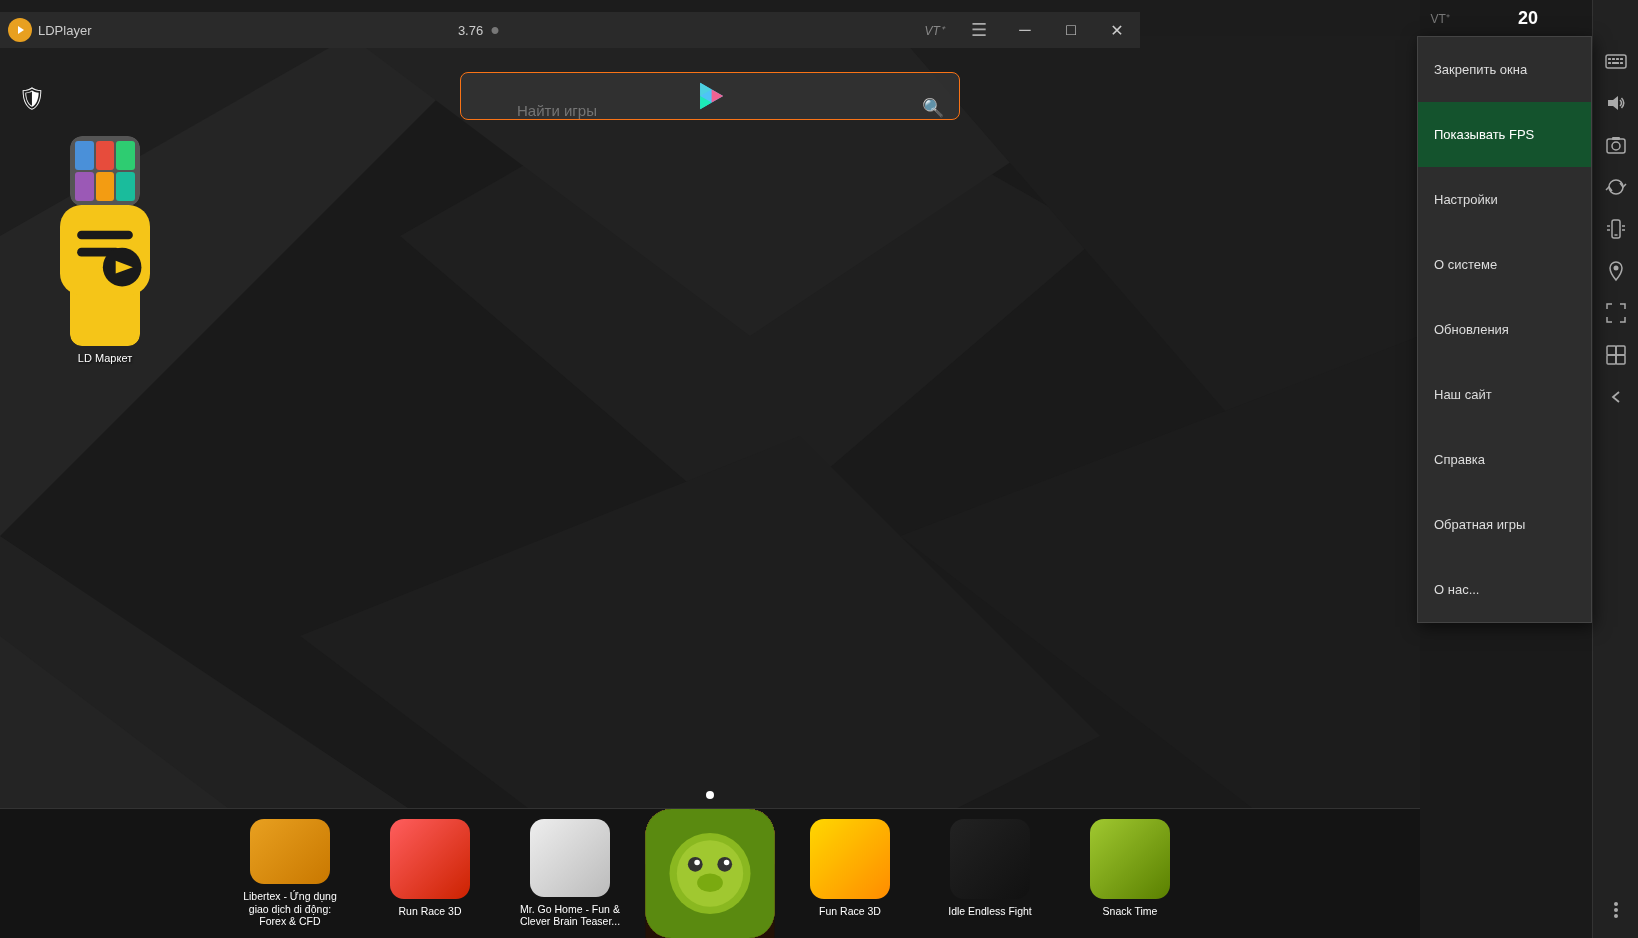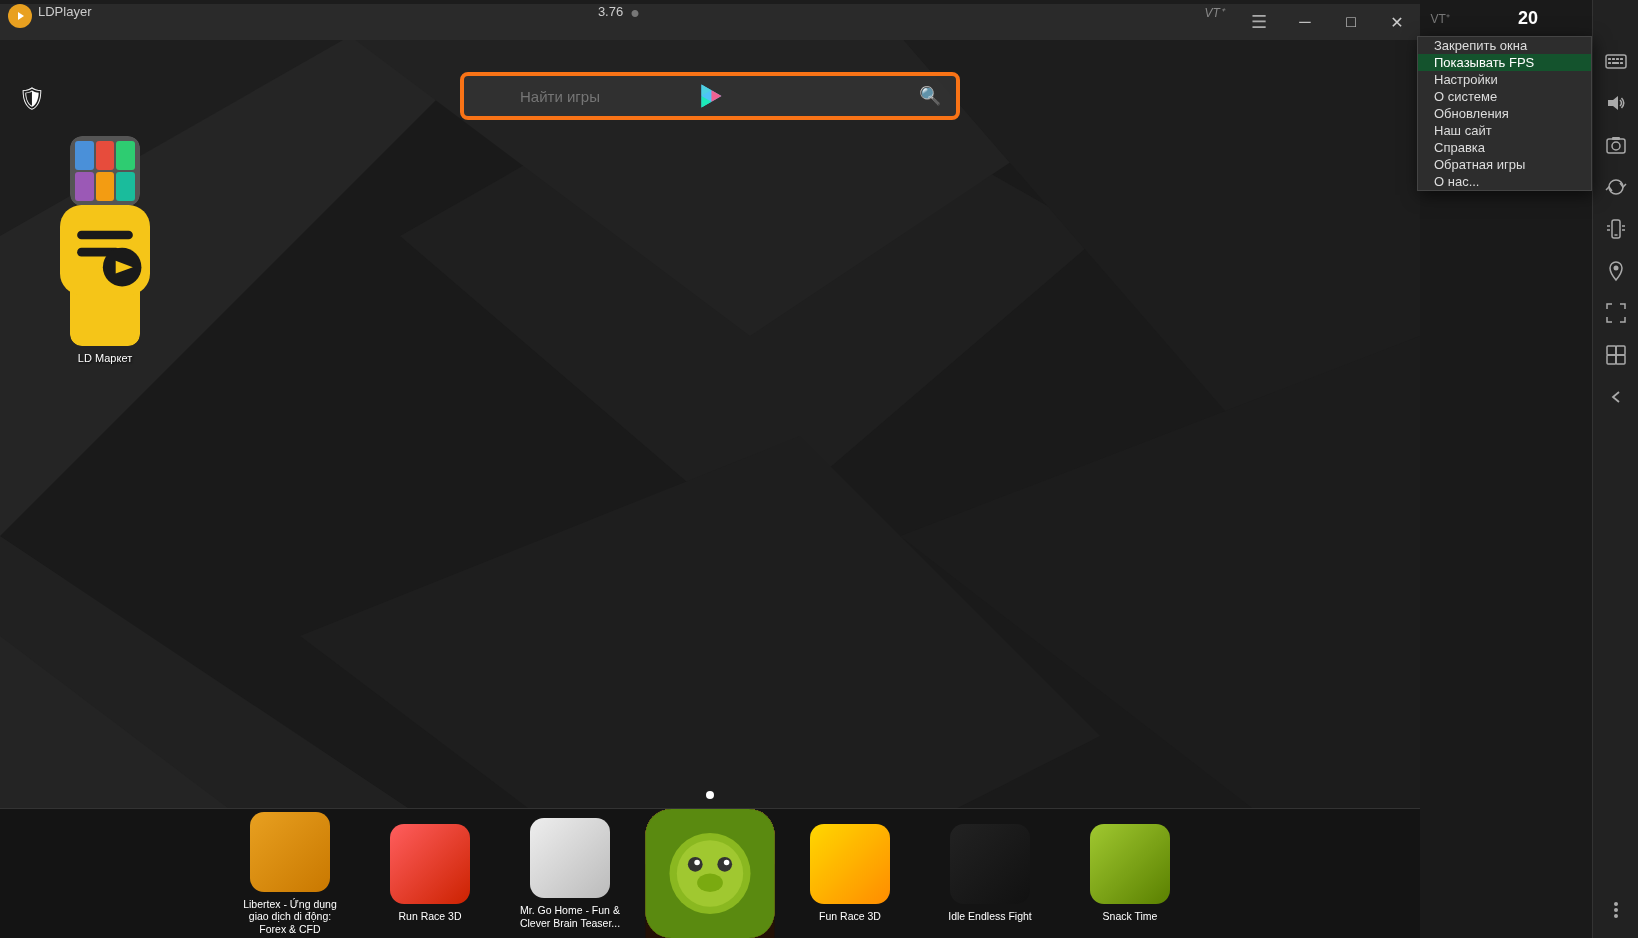--- a/index.html
+++ b/index.html
@@ -18,26 +18,26 @@
       left: 0; top: 0;
       width: 1420px;
       height: 938px;
       background: #1c1c1c;
       overflow: hidden;
     }
 
     
     #titlebar {
       position: absolute;
-      top: 4px; left: 0;
-      width: 1420px;
+      top: 12px; left: 0;
+      width: 1140px;
       height: 36px;
       background: #2a2a2a;
       display: flex;
-      align-items: flex-start;
+      align-items: center;
       z-index: 10;
     }
 
     #titlebar-logo {
       width: 24px;
       height: 24px;
       margin: 0 6px 0 8px;
       border-radius: 50%;
       background: #e8a020;
       display: flex;
@@ -98,24 +98,24 @@
     #search-bar {
       position: absolute;
       top: 36px;
       left: 50%;
       transform: translateX(-50%);
       width: 500px;
       height: 48px;
       background: rgba(50,50,50,0.85);
       border-radius: 8px;
       display: flex;
-      align-items: center;
+      align-items: flex-end;
       padding: 0 14px;
       z-index: 10;
-      border: 4px solid #f97316;
+      border: 1px solid #f97316;
     }
 
     #search-bar-play-icon {
       width: 32px;
       height: 32px;
       margin-right: 10px;
       flex-shrink: 0;
     }
 
     #search-input {
@@ -206,21 +206,20 @@
 
     
     #bottom-dock {
       position: absolute;
       bottom: 0;
       left: 0;
       width: 1420px;
       height: 130px;
       background: rgba(20,20,20,0.92);
       display: flex;
-      align-items: center;
       justify-content: center;
       gap: 30px;
       z-index: 10;
       padding: 10px 20px;
       border-top: 1px solid #333;
     }
 
     .dock-item {
       display: flex;
       flex-direction: column;
@@ -311,21 +310,21 @@
       top: 36px;
       right: 46px;
       width: 175px;
       background: #2d2d2d;
       border: 1px solid #444;
       z-index: 100;
       box-shadow: 2px 4px 16px rgba(0,0,0,0.6);
     }
 
     .menu-item {
-      padding: 1px 16px;
+      padding: 25px 16px;
       color: #ddd;
       font-size: 13px;
       cursor: pointer;
       text-align: left;
     }
     .menu-item.active {
       background: #14532d;
       color: white;
     }
 

